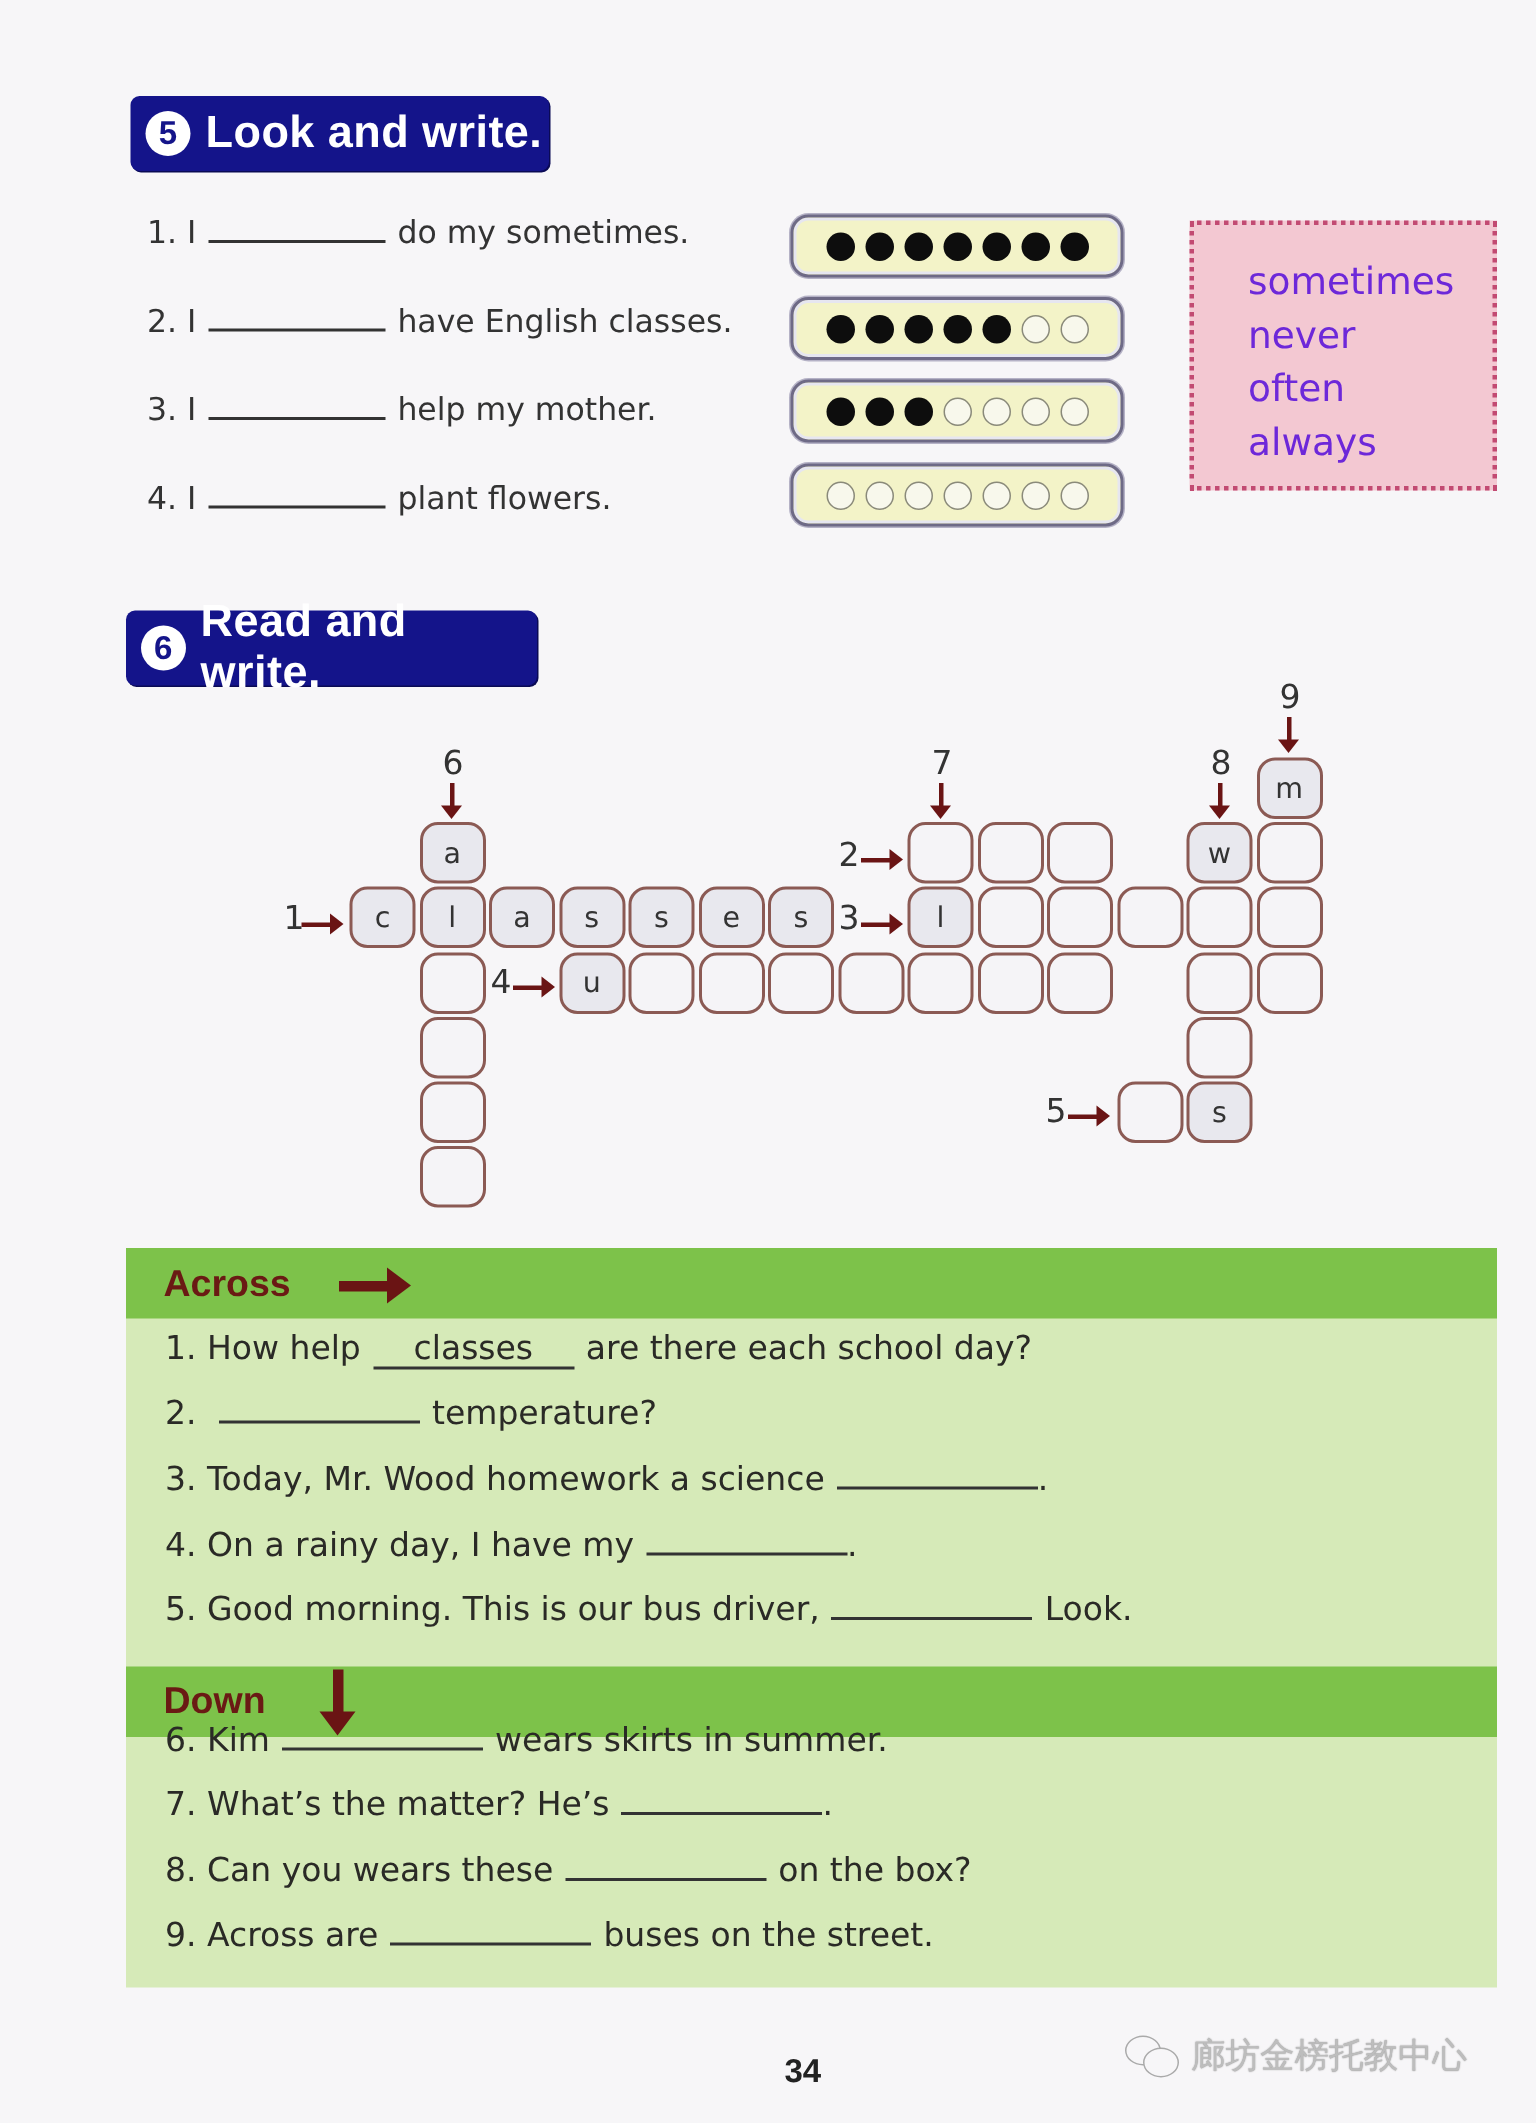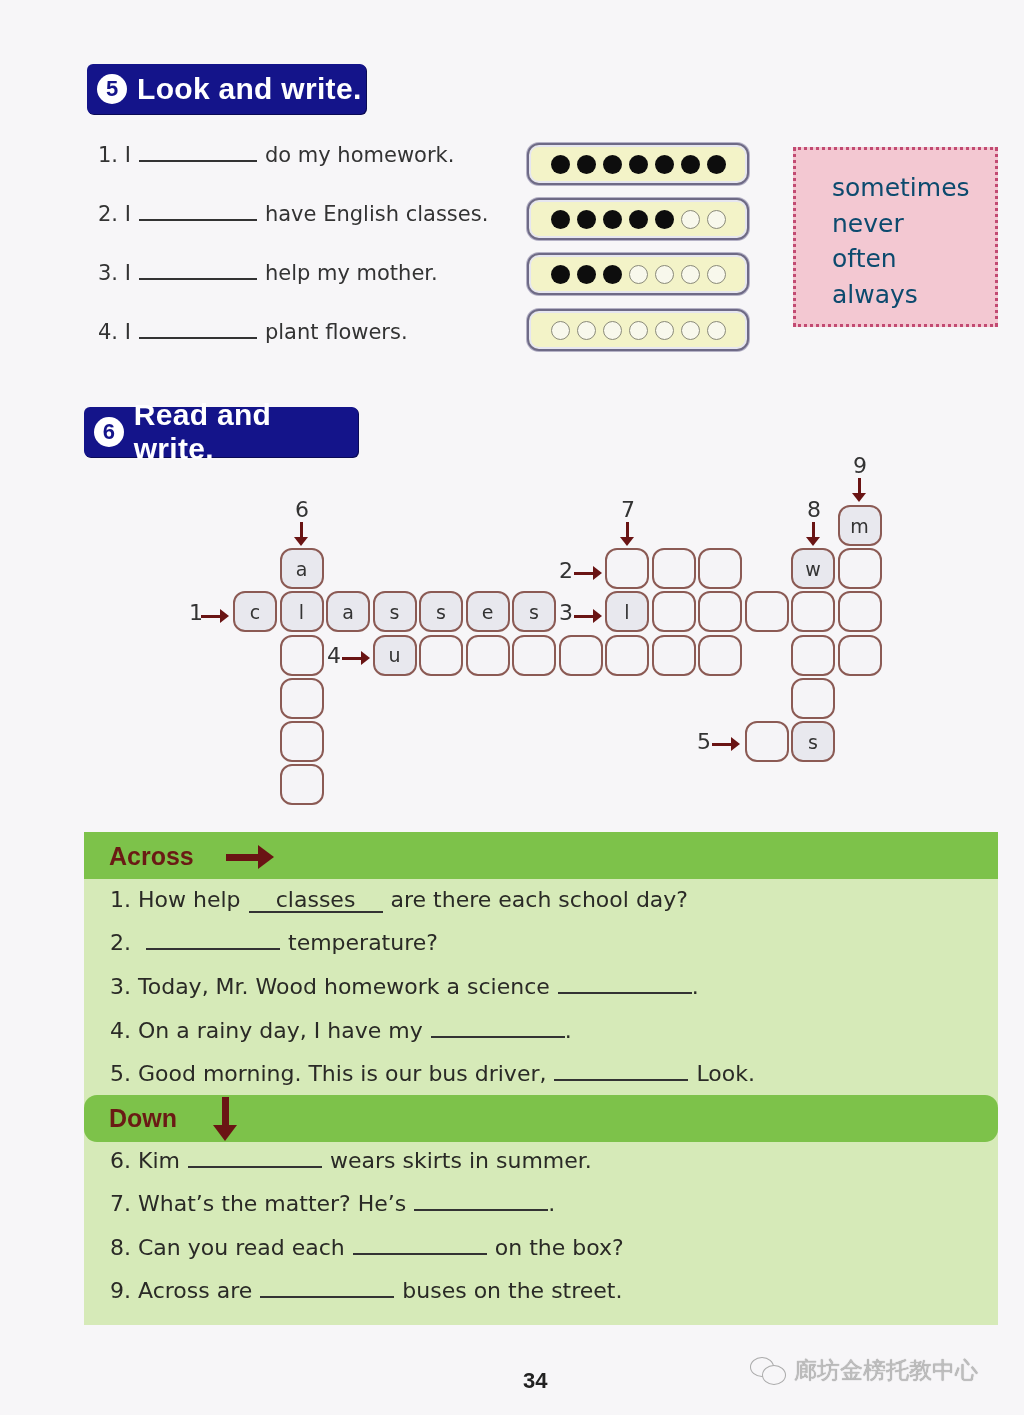--- a/index.html
+++ b/index.html
@@ -32,21 +32,21 @@
   }
   .dot { width:19px; height:19px; border-radius:50%; box-sizing:border-box; }
   .dot.full { background:#0d0d0d; }
   .dot.empty { background:#f8f8ec; border:1.5px solid #8a8a7a; }
 
   .word-box {
     position:absolute; left:793px; top:147px; width:205px; height:180px;
     background:#f3c8d2; border:3px dotted #c24a72; box-sizing:border-box;
     padding:20px 0 0 36px;
   }
-  .word-box div { font-size:25px; line-height:35.5px; color:#0c4a6e; font-family:"DejaVu Sans", sans-serif; }
+  .word-box div { font-size:25px; line-height:35.5px; color:#6d28d9; font-family:"DejaVu Sans", sans-serif; }
 
   .cell {
     position:absolute; width:44px; height:41px; box-sizing:border-box;
     border:2px solid #8b5a54; border-radius:12px; background:#f5f4f7;
     display:flex; align-items:center; justify-content:center;
     font-size:19px; color:#333;
   }
   .cell.shaded { background:#e8e8ee; }
   .clue-num { position:absolute; font-size:22px; color:#333; }
   .arrow-r { position:absolute; height:3px; background:#6a1414; }
@@ -100,21 +100,21 @@
 <body>
 
 <div class="section-badge" style="left:87px;top:64px;width:279px;height:50px;">
   <span class="badge-num">5</span>
   <span class="badge-title">Look and write.</span>
 </div>
 
 <div class="lw-item" style="top:143px;">
   <span>1.</span>&nbsp;<span>I</span>
   <span class="blank" style="width:118px;"></span>
-  <span>do my homework.</span>
+  <span>do my sometimes.</span>
 </div>
 <div class="lw-item" style="top:202px;">
   <span>2.</span>&nbsp;<span>I</span>
   <span class="blank" style="width:118px;"></span>
   <span>have English classes.</span>
 </div>
 <div class="lw-item" style="top:261px;">
   <span>3.</span>&nbsp;<span>I</span>
   <span class="blank" style="width:118px;"></span>
   <span>help my mother.</span>
@@ -266,37 +266,37 @@
     <span>4.</span>&nbsp;<span>On a rainy day, I have my</span>
     <span class="blank" style="width:134px;margin-right:0;"></span>
     <span>.</span>
   </div>
   <div class="clue" style="top:229px;">
     <span>5.</span>&nbsp;<span>Good morning. This is our bus driver,</span>
     <span class="blank" style="width:134px;"></span>
     <span>Look.</span>
   </div>
 
-  <div class="clue-header" style="top:263px;border-radius:13px;">
+  <div class="clue-header" style="top:279px;">
     <span class="clue-header-label" style="top:9px;">Down</span>
     <span class="big-arrow-d" style="left:138px;top:2px;height:30px;"></span>
   </div>
 
   <div class="clue" style="top:316px;">
     <span>6.</span>&nbsp;<span>Kim</span>
     <span class="blank" style="width:134px;"></span>
     <span>wears skirts in summer.</span>
   </div>
   <div class="clue" style="top:359px;">
     <span>7.</span>&nbsp;<span>What’s the matter? He’s</span>
     <span class="blank" style="width:134px;margin-right:0;"></span>
     <span>.</span>
   </div>
   <div class="clue" style="top:403px;">
-    <span>8.</span>&nbsp;<span>Can you read each</span>
+    <span>8.</span>&nbsp;<span>Can you wears these</span>
     <span class="blank" style="width:134px;"></span>
     <span>on the box?</span>
   </div>
   <div class="clue" style="top:446px;">
     <span>9.</span>&nbsp;<span>Across are</span>
     <span class="blank" style="width:134px;"></span>
     <span>buses on the street.</span>
   </div>
 </div>
 

